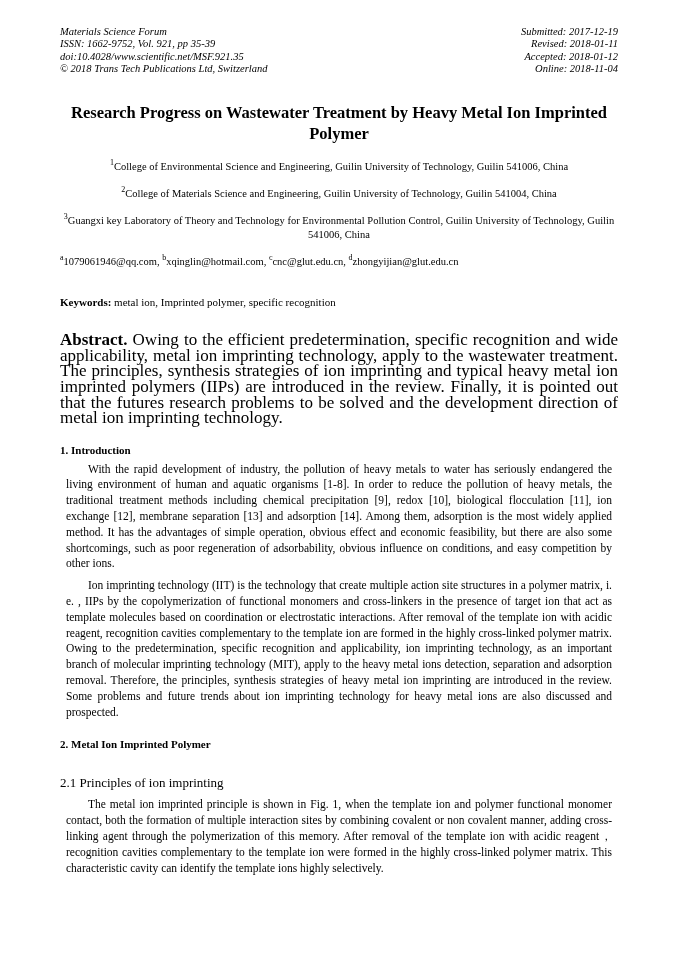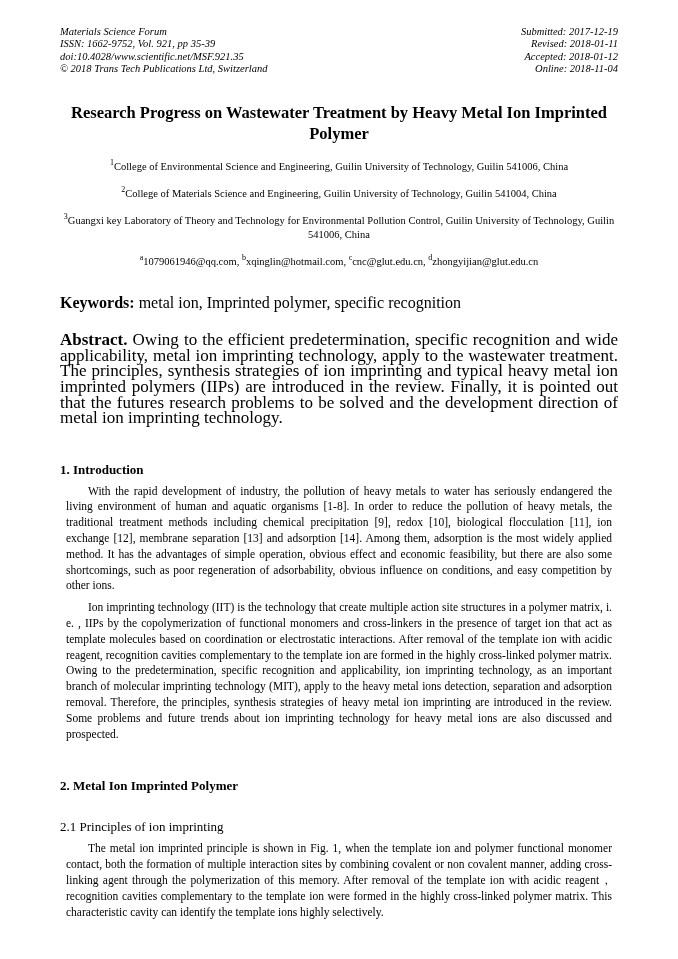--- a/index.html
+++ b/index.html
@@ -61,49 +61,48 @@
     text-align: center;
     font-size: 10.5px;
     line-height: 14.5px;
     margin-top: 12px;
   }
   .affil {
     margin-bottom: 9px;
   }
   .affil sup { font-size: 8px; }
   .emails {
-    text-align: center;
     font-size: 10.5px;
     line-height: 14.5px;
     margin-top: 4px;
   }
   .emails sup { font-size: 8px; }
 
   
   .keywords {
-    font-size: 16px;
+    font-size: 11px;
     line-height: 15px;
     margin-top: 26px;
   }
   .keywords b { font-weight: bold; }
 
   
   .abstract {
     font-size: 17px;
     line-height: 15.6px;
     margin-top: 22px;
     text-align: justify;
   }
   .abstract b { font-weight: bold; }
 
   
   .sec-head {
-    font-size: 13px;
+    font-size: 11px;
     font-weight: bold;
-    margin-top: 36px;
+    margin-top: 18px;
     margin-bottom: 4px;
   }
   .sub-head {
     font-size: 13px;
     margin-top: 25px;
     margin-bottom: 1px;
   }
   p.body {
     font-size: 11.5px;
     line-height: 15.8px;

